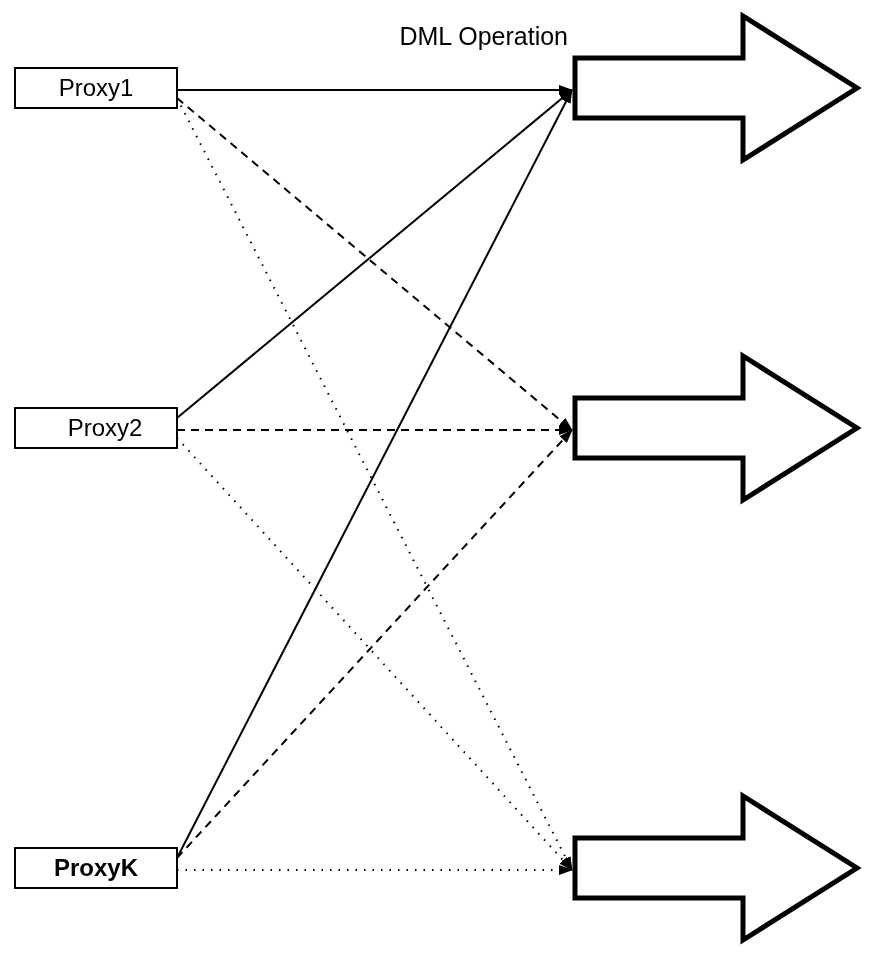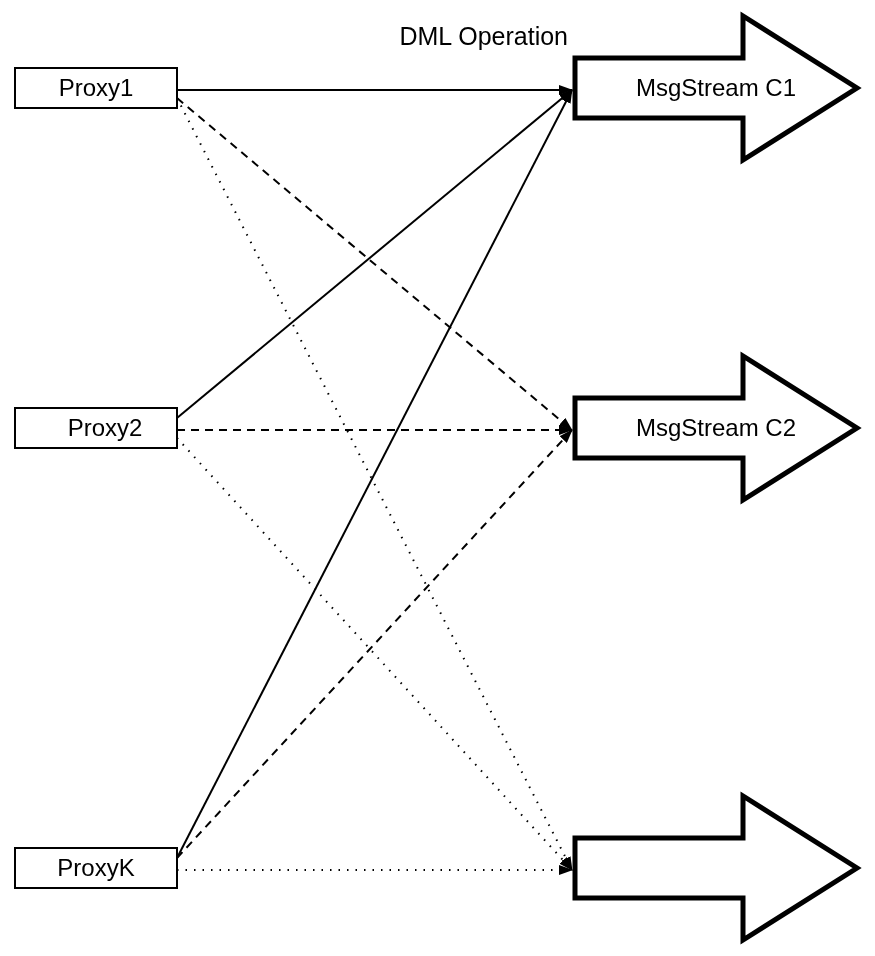--- a/index.html
+++ b/index.html
@@ -90,22 +90,20 @@
       </g>
       <g>
         <rect x="15" y="68" width="162" height="40" class="proxy-box"></rect>
         <rect x="15" y="408" width="162" height="40" class="proxy-box"></rect>
         <rect x="15" y="848" width="162" height="40" class="proxy-box"></rect>
       </g>
     </svg>
 
   <div class="overlay-label" style="left:15px; top:68px;  width:162px; height:40px;">Proxy1</div>
   <div class="overlay-label" style="left:15px; top:408px; width:180px; height:40px;">Proxy2</div>
-  <div class="overlay-label" style="left:15px; top:848px; width:162px; height:40px;">ProxyK</div>
+  <div class="overlay-label" style="left:15px; top:848px; width:162px; height:40px;font-weight:bold;">ProxyK</div>
 
-  <div class="overlay-label" style="left:575px; top:58px;  width:282px; height:60px;">MsgStream C1</div>
-  <div class="overlay-label" style="left:575px; top:398px; width:282px; height:60px;">MsgStream C2</div>
 
   <div class="edge-label">
     <div>DML Operation</div>
   </div>
 
 </div>
 
 </body></html>

